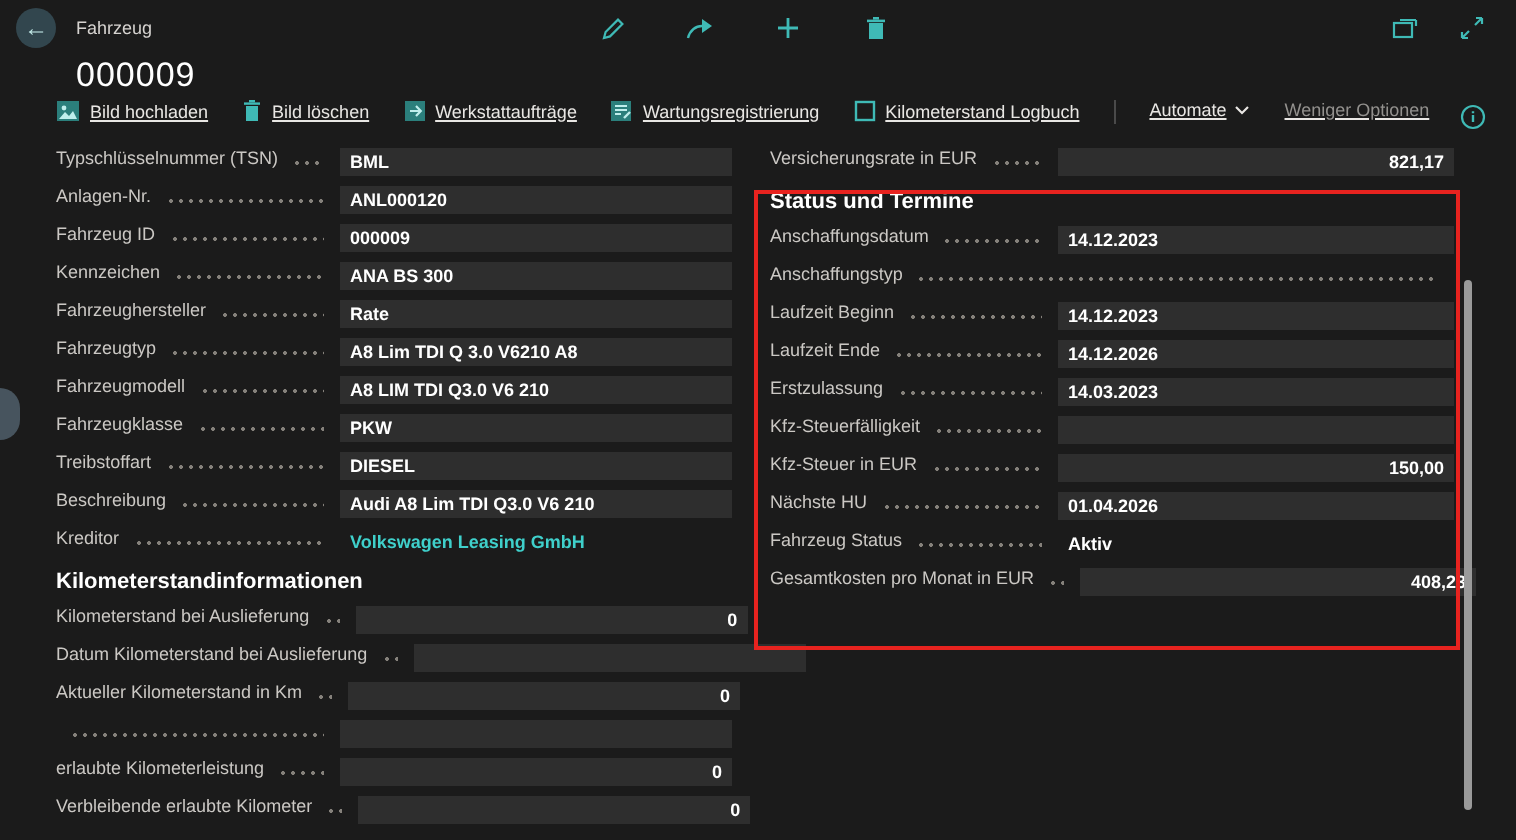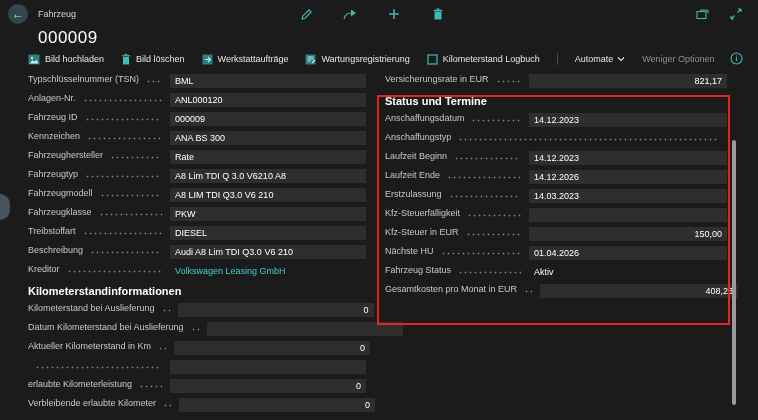--- a/index.html
+++ b/index.html
@@ -22,22 +22,23 @@
   .caption { position:absolute; left:38px; top:9px; font-size:9px; color:#d6d3d0; }
   .appbar-actions { position:absolute; left:298px; top:0; height:28px; display:flex; align-items:center; gap:28px; }
   .appbar-actions-right { position:absolute; right:14px; top:0; height:28px; display:flex; align-items:center; gap:18px; }
   .icon-btn { width:16px; height:16px; display:flex; align-items:center; justify-content:center; cursor:pointer; }
   .icon-btn svg { display:block; }
   
   .page-title { position:absolute; left:38px; top:28px; font-size:17px; font-weight:400; color:#ffffff; letter-spacing:0.5px; }
   
   .toolbar {
     position:absolute; left:28px; top:50px; width:690px; height:18px;
-    display:flex; align-items:center; gap:17px; font-size:9px; color:#e9e7e4;
+    display:flex; align-items:flex-start; gap:17px; font-size:9px; color:#e9e7e4;
     white-space:nowrap;
+    text-decoration:underline;
   }
   .tb-item { display:flex; align-items:center; gap:5px; cursor:pointer; }
   .tb-item svg { display:block; }
   .tb-divider { width:1px; height:12px; background:#4a4a4a; }
   .tb-automate { display:flex; align-items:center; gap:4px; cursor:pointer; color:#e9e7e4; }
   .tb-more { color:#93918e; cursor:pointer; }
   .info-btn {
     position:absolute; right:15px; top:51px; width:14px; height:14px;
     display:flex; align-items:center; justify-content:center; cursor:pointer;
   }
@@ -47,21 +48,21 @@
   .col-right { left:385px; width:342px; }
   .row { display:flex; align-items:flex-start; height:14px; margin-bottom:5px; }
   .lbl { font-size:9px; color:#cbc8c4; white-space:nowrap; flex:0 0 auto; }
   .dots {
     flex:1 1 auto; height:3px; margin:0 8px 0 7px; min-width:8px; align-self:center;
     background-image: radial-gradient(circle, #85817b 0.8px, transparent 1.1px);
     background-size:5px 3px; background-repeat:repeat-x; background-position:left center;
   }
   .val {
     flex:0 0 198px; width:198px; height:14px;
-    font-size:9px; font-weight:normal; color:#ffffff;
+    font-size:9px; font-weight:bold; color:#ffffff;
     display:flex; align-items:center; padding:0 5px; overflow:hidden;
     white-space:nowrap; cursor:text;
   }
   .col-left .val { flex-basis:196px; width:196px; }
   .type-box   { background:#2e2e2e; }
   .type-link  { background:transparent; color:#3fd0cb; cursor:pointer; }
   .type-plain { background:transparent; }
   .align-right { justify-content:flex-end; }
   .section-header { font-size:11px; font-weight:bold; color:#ffffff; height:14px; margin:6px 0 5px 0; display:flex; align-items:center; }
   

